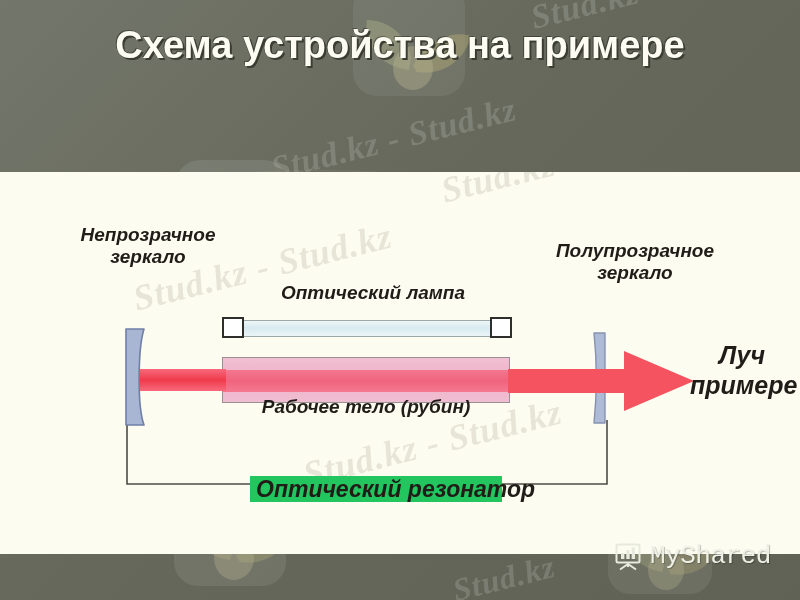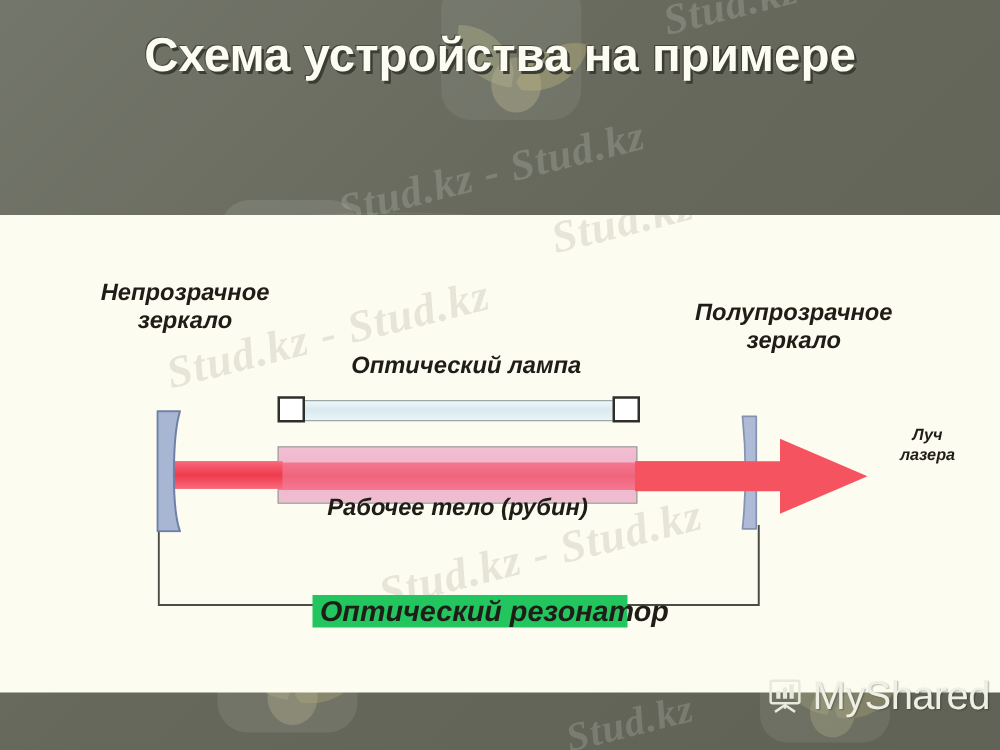--- a/index.html
+++ b/index.html
@@ -62,21 +62,21 @@
     text-align:center;
     line-height:1.14;
     z-index:8;
     white-space:nowrap;
   }
 
   #lbl-opaque{left:38px;top:52px;width:220px;font-size:19px;}
   #lbl-semi{left:520px;top:68px;width:230px;font-size:19px;}
   #lbl-lamp{left:248px;top:110px;width:250px;font-size:19px;}
   #lbl-rod{left:216px;top:224px;width:300px;font-size:19px;}
-  #lbl-beam{left:690px;top:168px;width:104px;font-size:13px;line-height:1.2;}
+  #lbl-beam{left:690px;top:168px;width:104px;font-size:25px;line-height:1.2;}
   #lbl-res{left:250px;top:304px;width:240px;font-size:23px;background:#22c55e;padding:0 6px;}
 
   
   #mirror-left{
     position:absolute;left:125px;top:156px;width:20px;height:98px;
     z-index:7;
   }
   #mirror-left svg{display:block;}
 
   #mirror-right{
@@ -138,22 +138,22 @@
   #bracket svg{display:block;}
 
   
   #logo{
     position:absolute;left:612px;top:533px;height:46px;z-index:9;
     display:flex;align-items:center;gap:6px;
   }
   #logo .mark{width:32px;height:32px;flex:0 0 32px;}
   #logo .mark svg{display:block;}
   #logo .wordmark{
-    font-family:Liberation Sans, sans-serif;
-    font-size:32px;font-weight:normal;letter-spacing:-0.5px;
+    font-family:Liberation Mono, monospace;
+    font-size:26px;font-weight:normal;letter-spacing:-0.5px;
     color:#eef0e6;
     text-shadow:1px 1px 1px rgba(0,0,0,.25);
     white-space:nowrap;
   }
 </style>
 </head>
 <body>
 
 <div id="slide">
 
@@ -236,21 +236,21 @@
       <span>Полупрозрачное</span><br>
       <span>зеркало</span>
     </div>
 
     <div class="lbl" id="lbl-lamp">Оптический лампа</div>
 
     <div class="lbl" id="lbl-rod">Рабочее тело (рубин)</div>
 
     <div class="lbl" id="lbl-beam">
       <span>Луч</span><br>
-      <span>лазера</span>
+      <span>примере</span>
     </div>
 
     <div class="lbl" id="lbl-res">Оптический резонатор</div>
 
     <div id="beam-inner"></div>
 
     <div id="rod">
       <div class="core"></div>
     </div>
 

